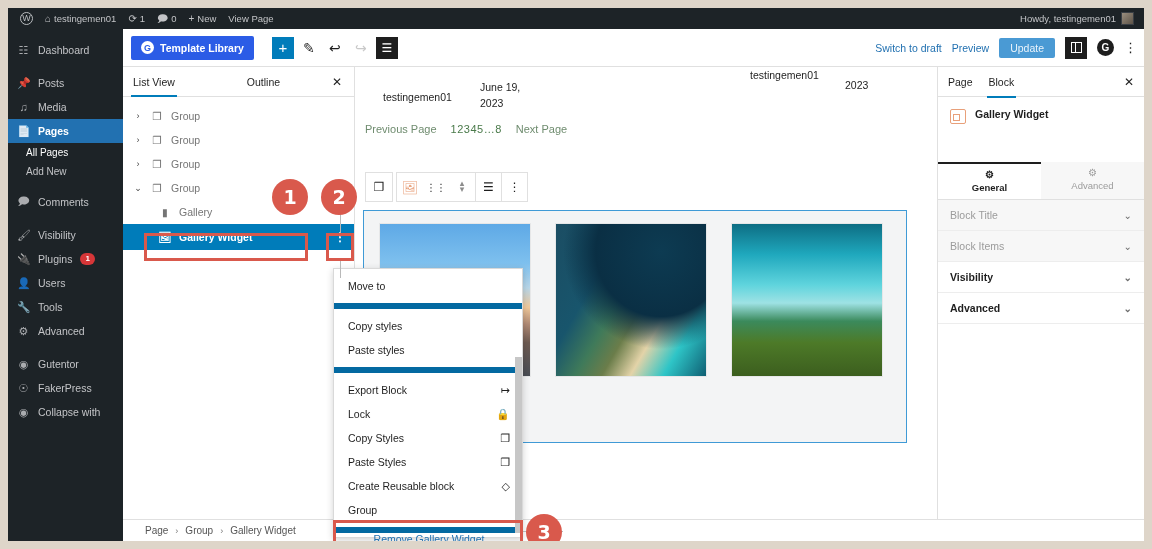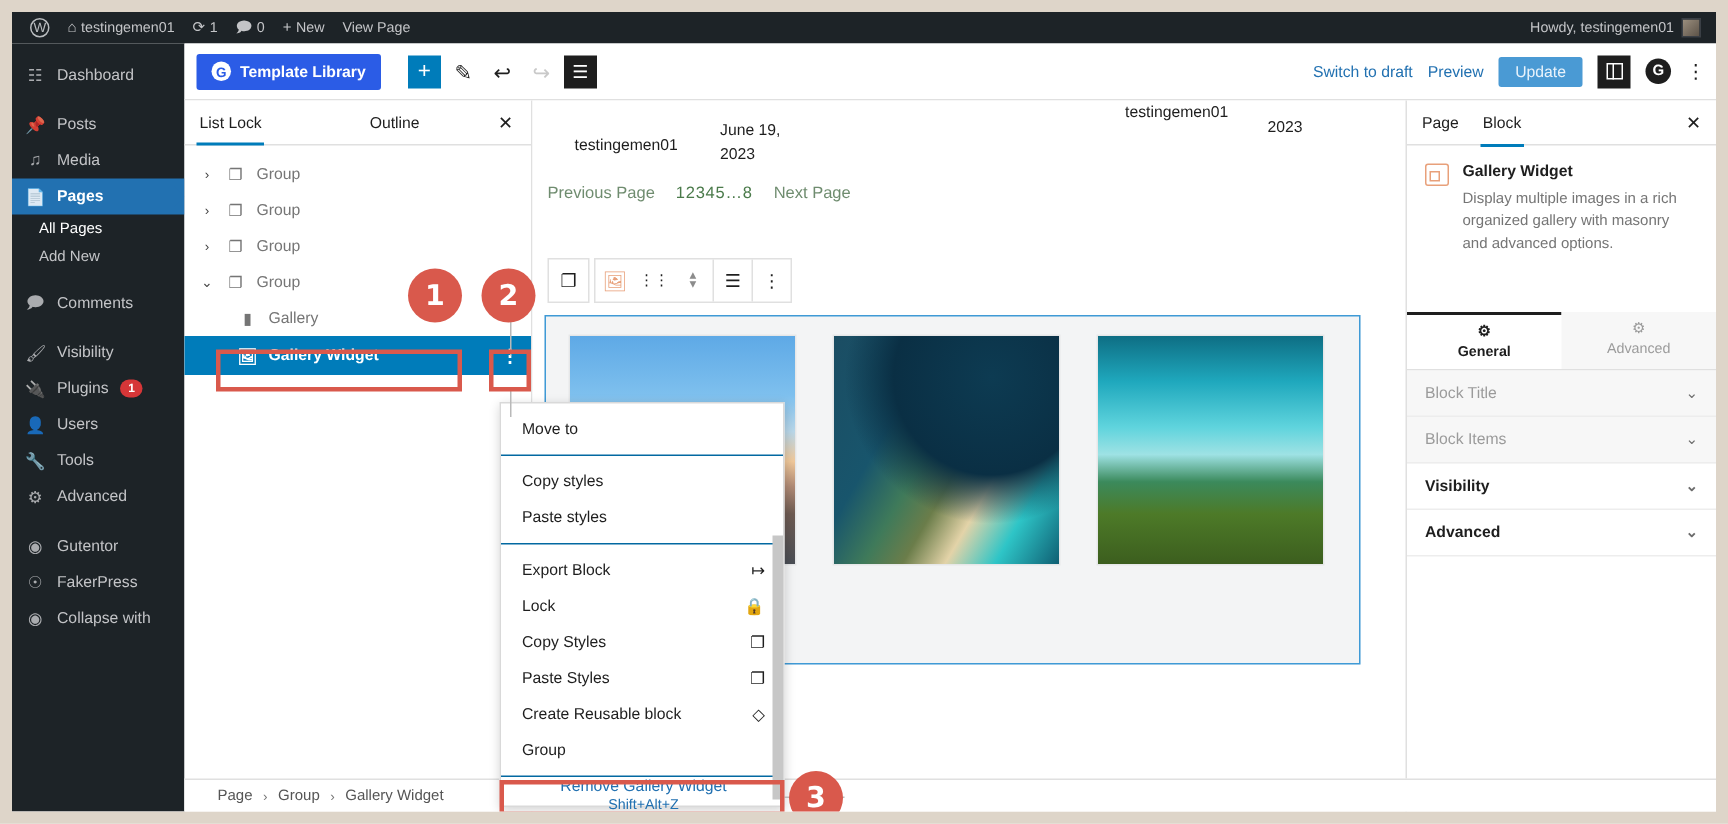--- a/index.html
+++ b/index.html
@@ -179,21 +179,21 @@
     font-size: 10px; color: #555;
   }
   .crumbs .sep { color: #777; font-size: 9px; }
 
   
   .ctxmenu {
     position: absolute; left: 325px; top: 260px; width: 190px; height: 270px;
     background: #fff; border: 1px solid #d9d9d9; box-shadow: 0 2px 7px rgba(0,0,0,.18);
     font-size: 10.5px; color: #1e1e1e; z-index: 40;
   }
-  .cm-sec { border-bottom: 1px solid #0369a1; padding: 5px 0; text-align: right; }
+  .cm-sec { border-bottom: 6px solid #0369a1; padding: 5px 0; text-align: right; }
   .cm-item {
     display: flex; align-items: center; justify-content: space-between;
     height: 24px; padding: 0 12px 0 14px; white-space: nowrap;
   }
   .cm-item .ri { font-size: 11px; color: #1e1e1e; }
   .cm-remove { color: #2271b1; display: flex; align-items: center; justify-content: space-between; height: 24px; padding: 0 12px 0 14px; flex-direction: column; }
   .cm-remove .sc { font-size: 9.5px; color: #2271b1; }
   .cm-scroll { position: absolute; right: 0; top: 88px; width: 7px; height: 176px; background: #c7c7c7; }
 
   
@@ -344,21 +344,21 @@
             <i></i>
           </span>
         <span class="gutentor-ico">G</span>
         <span class="kebab">⋮</span>
       </div>
     </div>
 
     <div class="listview">
       <div class="lv-tabs">
         <div class="lv-tab active">
-          <span>List Lock</span>
+          <span>List View</span>
         </div>
         <div class="lv-tab">
           <span>Outline</span>
         </div>
         <div class="lv-close">
           <span>✕</span>
         </div>
       </div>
       <div class="lv-rows">
         <div class="lv-row">
@@ -452,21 +452,20 @@
           <span>Block</span>
         </div>
         <div class="st-close">
           <span>✕</span>
         </div>
       </div>
       <div class="st-head">
         <span class="st-gal-ico"></span>
         <div>
           <div class="st-title">Gallery Widget</div>
-          <div class="st-desc">Display multiple images in a rich organized gallery with masonry and advanced options.</div>
         </div>
       </div>
       <div class="st-subtabs">
         <div class="st-subtab active">
           <span class="ti">⚙</span>
           <span>General</span>
         </div>
         <div class="st-subtab inactive">
           <span class="ti">⚙</span>
           <span>Advanced</span>

